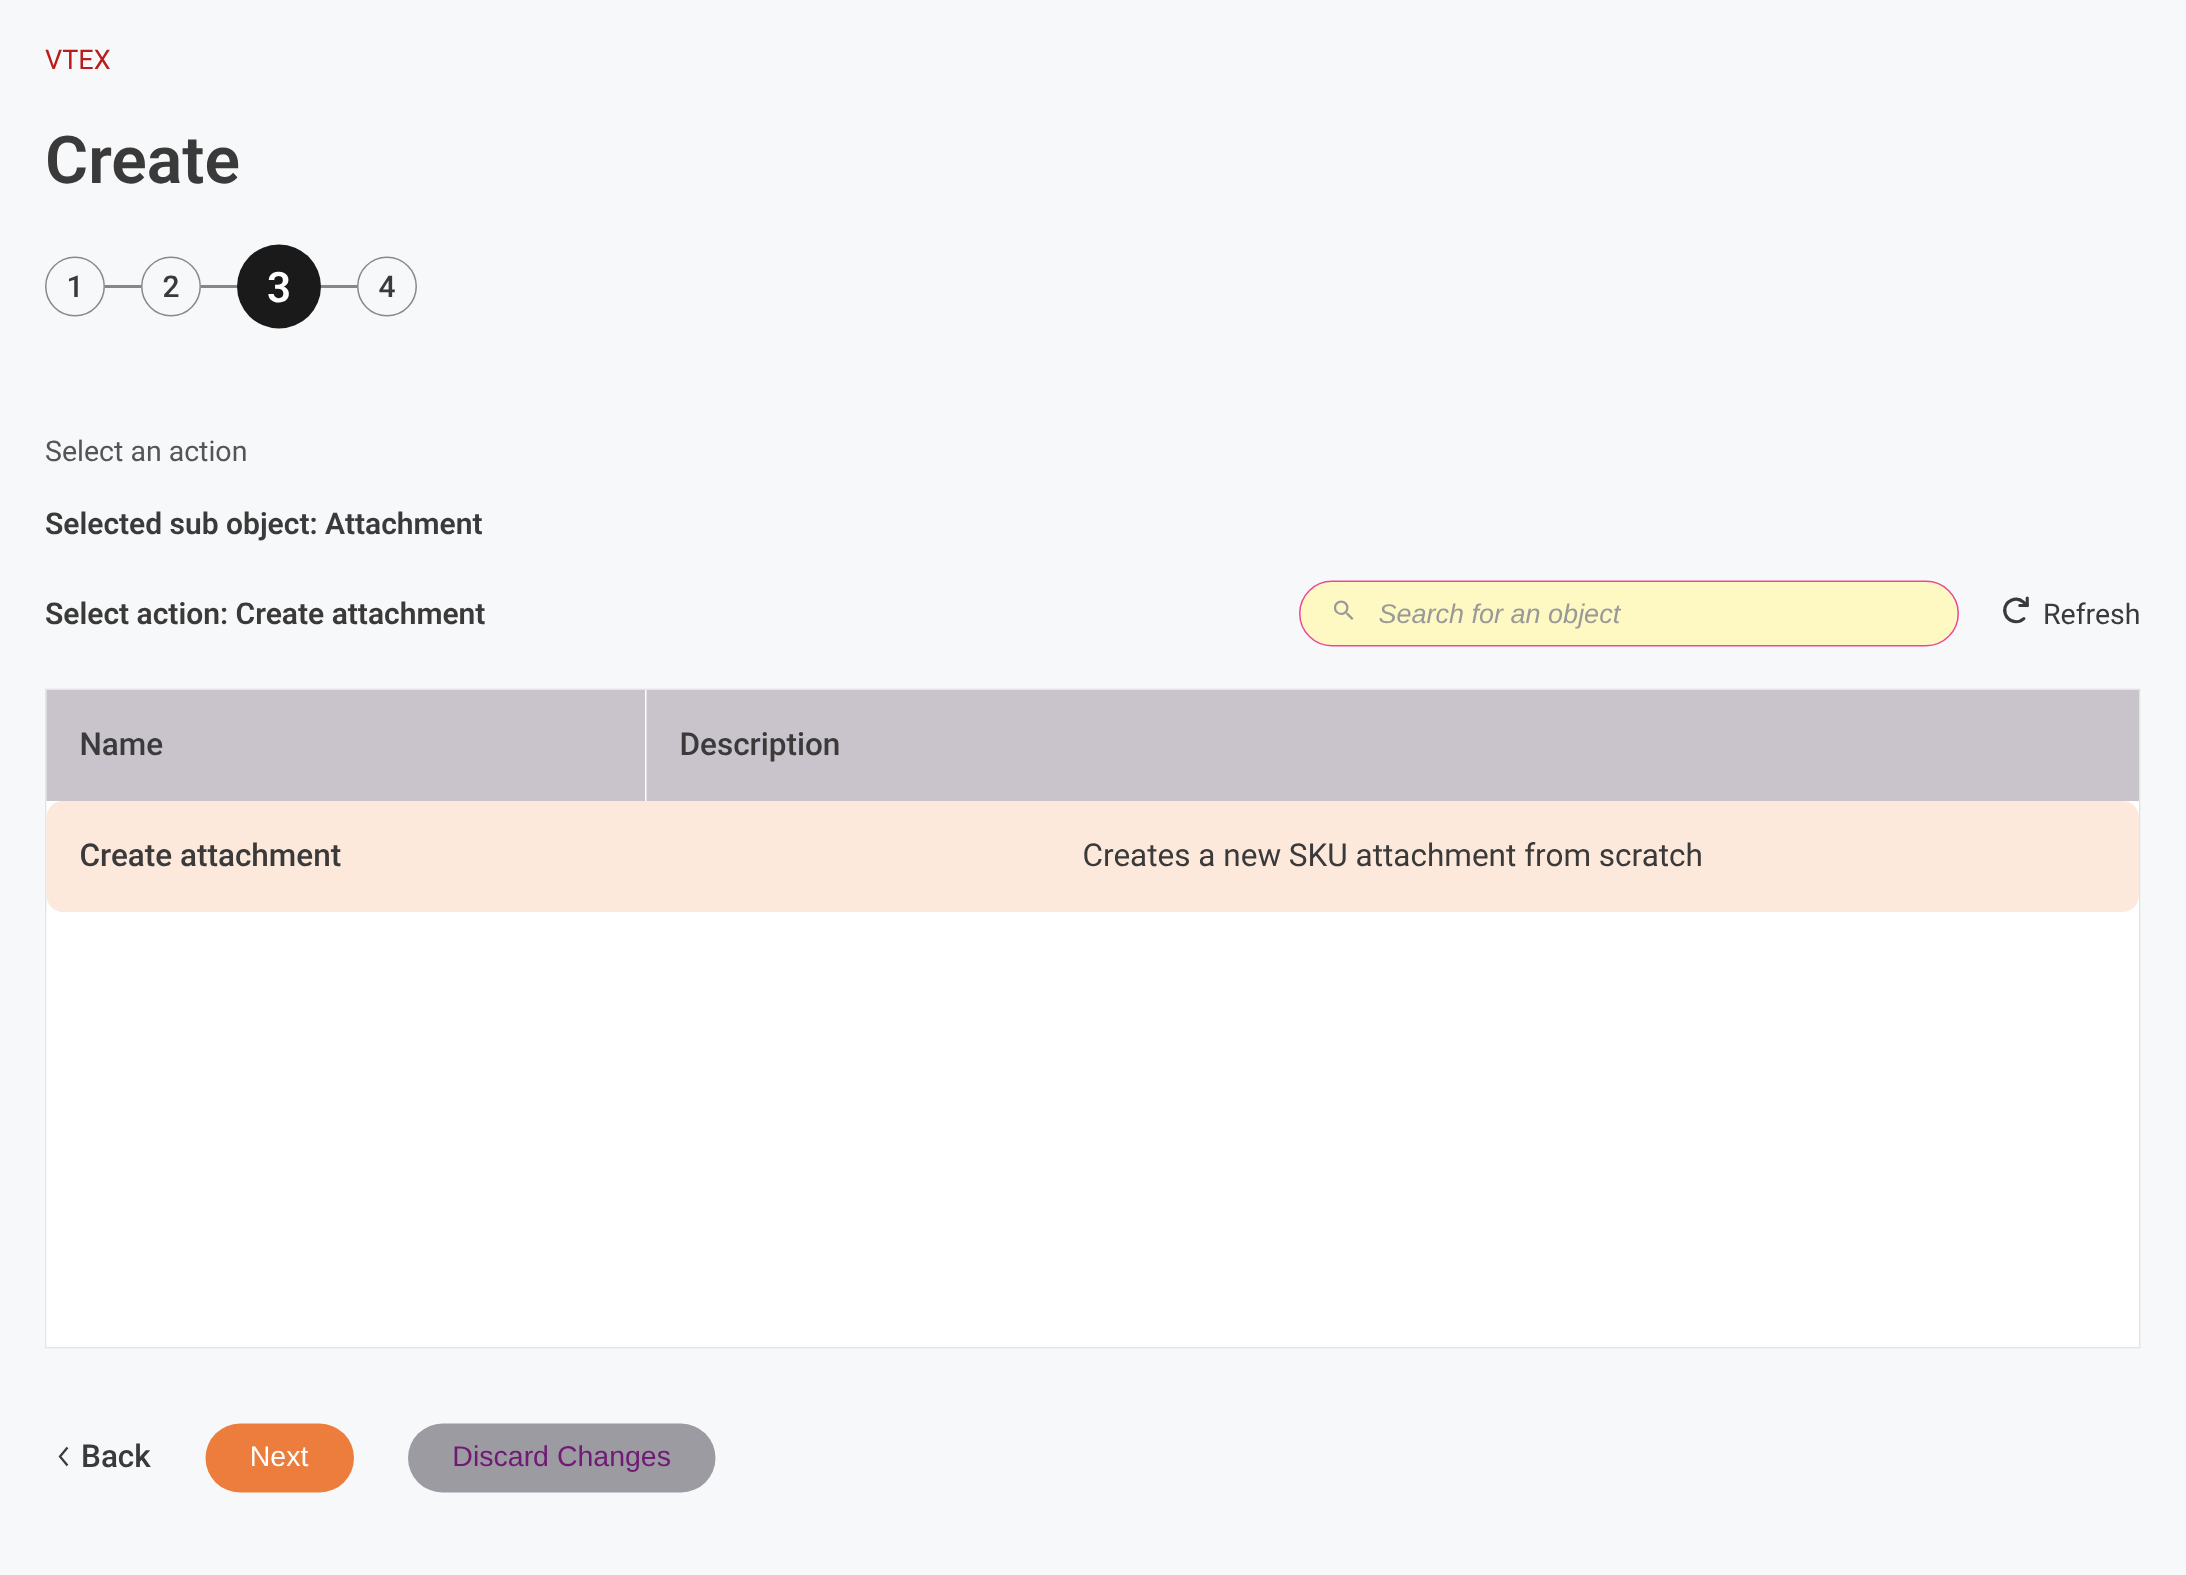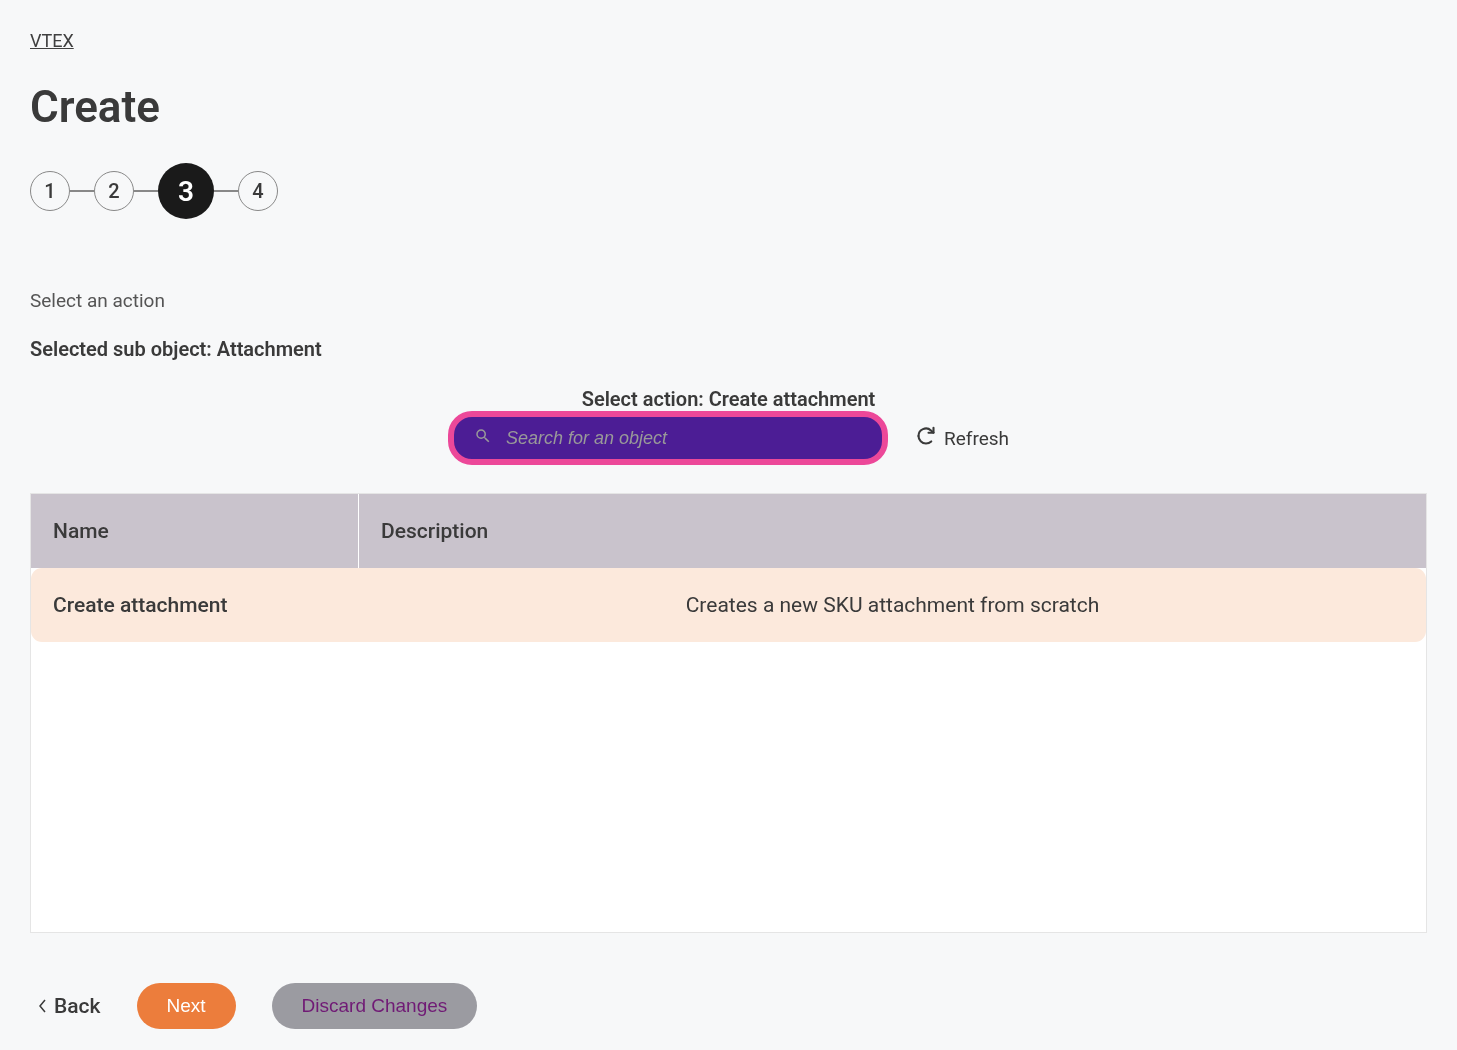--- a/index.html
+++ b/index.html
@@ -10,22 +10,21 @@
     body {
       font-family: -apple-system, BlinkMacSystemFont, 'Segoe UI', Roboto, Helvetica, Arial, sans-serif;
       background: #f7f8f9;
       color: #3a3a3a;
       width: 1457px;
       height: 1050px;
       padding: 30px;
     }
     .breadcrumb-link {
       font-size: 18px;
-      color: #404040;
-      text-decoration: underline;
+      color: #b91c1c;
       display: inline-block;
       margin-bottom: 30px;
     }
     .page-title {
       font-size: 44px;
       font-weight: 600;
       color: #3a3a3a;
       margin-bottom: 30px;
     }
     .stepper {
@@ -71,32 +70,31 @@
       font-size: 20px;
       font-weight: 600;
       color: #3a3a3a;
       margin-bottom: 26px;
     }
     .action-row {
       display: flex;
       align-items: center;
       justify-content: space-between;
       margin-bottom: 28px;
-      flex-direction: column;
     }
     .search-refresh-group {
       display: flex;
       align-items: center;
       gap: 28px;
     }
     .search-box {
       display: flex;
       align-items: center;
-      background: #4c1d95;
-      border: 6px solid #ec4899;
+      background: #fef9c3;
+      border: 1px solid #ec4899;
       border-radius: 24px;
       padding: 10px 20px;
       width: 440px;
     }
     .search-box svg {
       width: 18px;
       height: 18px;
       fill: #999;
       margin-right: 14px;
       flex-shrink: 0;
@@ -140,21 +138,21 @@
       padding: 25px 22px;
       font-size: 21px;
       font-weight: 500;
       color: #3a3a3a;
       border-right: 1px solid #fff;
     }
     .table-header-cell:last-child {
       border-right: none;
     }
     .col-name {
-      width: 328px;
+      width: 400px;
       flex-shrink: 0;
     }
     .col-description {
       flex: 1;
     }
     .table-row {
       display: flex;
       cursor: pointer;
     }
     .table-row.selected {

